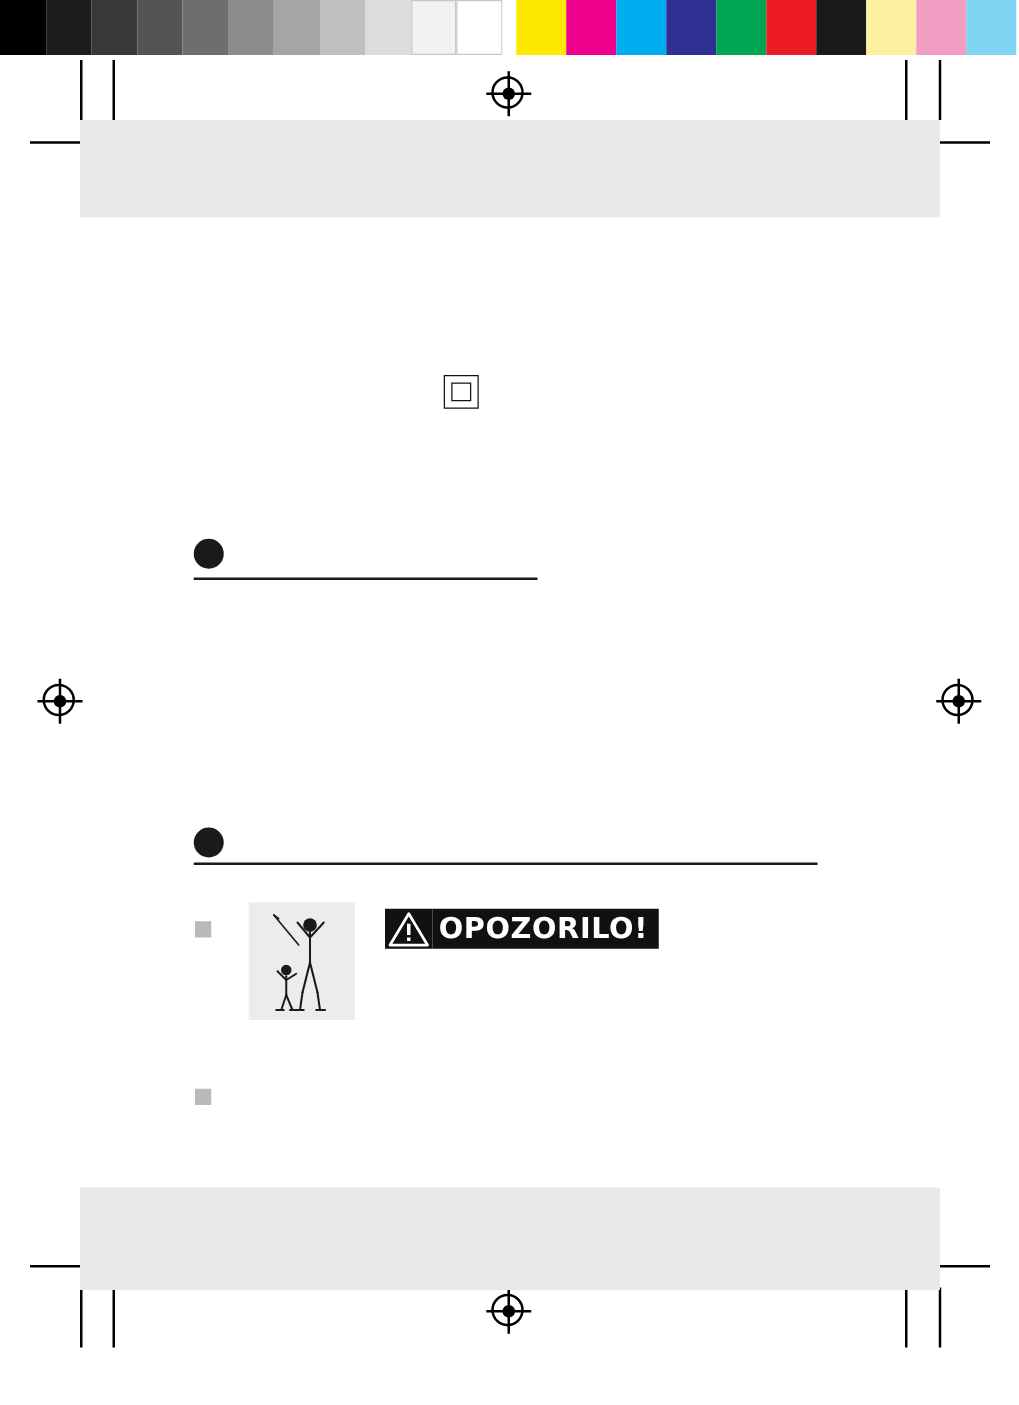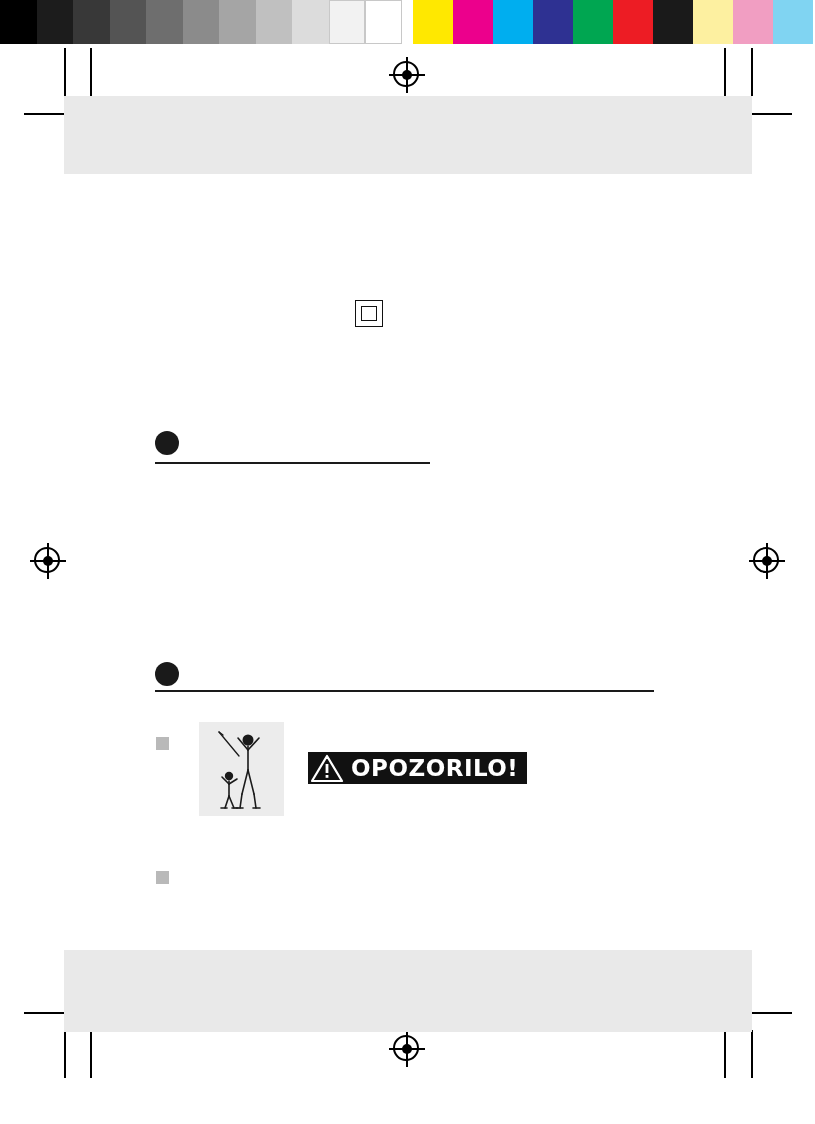--- a/index.html
+++ b/index.html
@@ -140,21 +140,20 @@
   }
 
   
   .warn {
     position: absolute;
     left: 308px;
     top: 727px;
     height: 32px;
     display: flex;
     align-items: stretch;
-    margin-top: 25px;
   }
   .warn-tri {
     width: 38px;
     height: 32px;
     background: #111;
     position: relative;
     flex: 0 0 auto;
   }
   .warn-label {
     background: #111;

